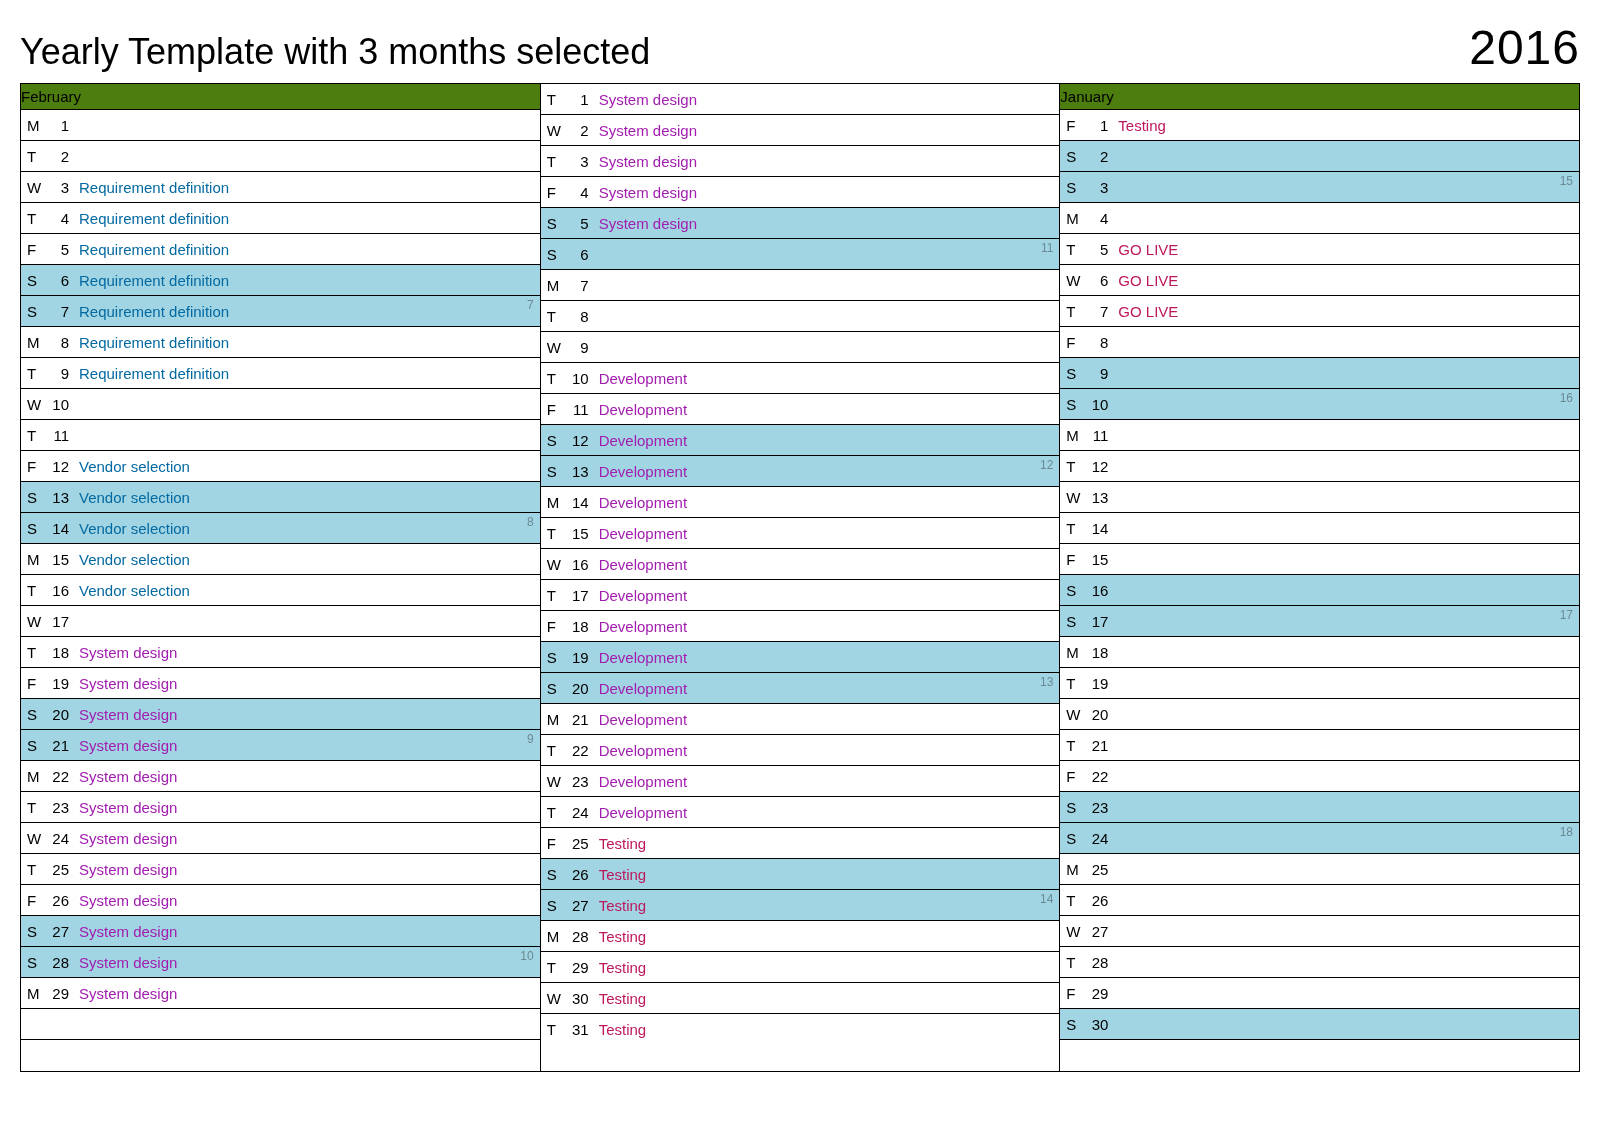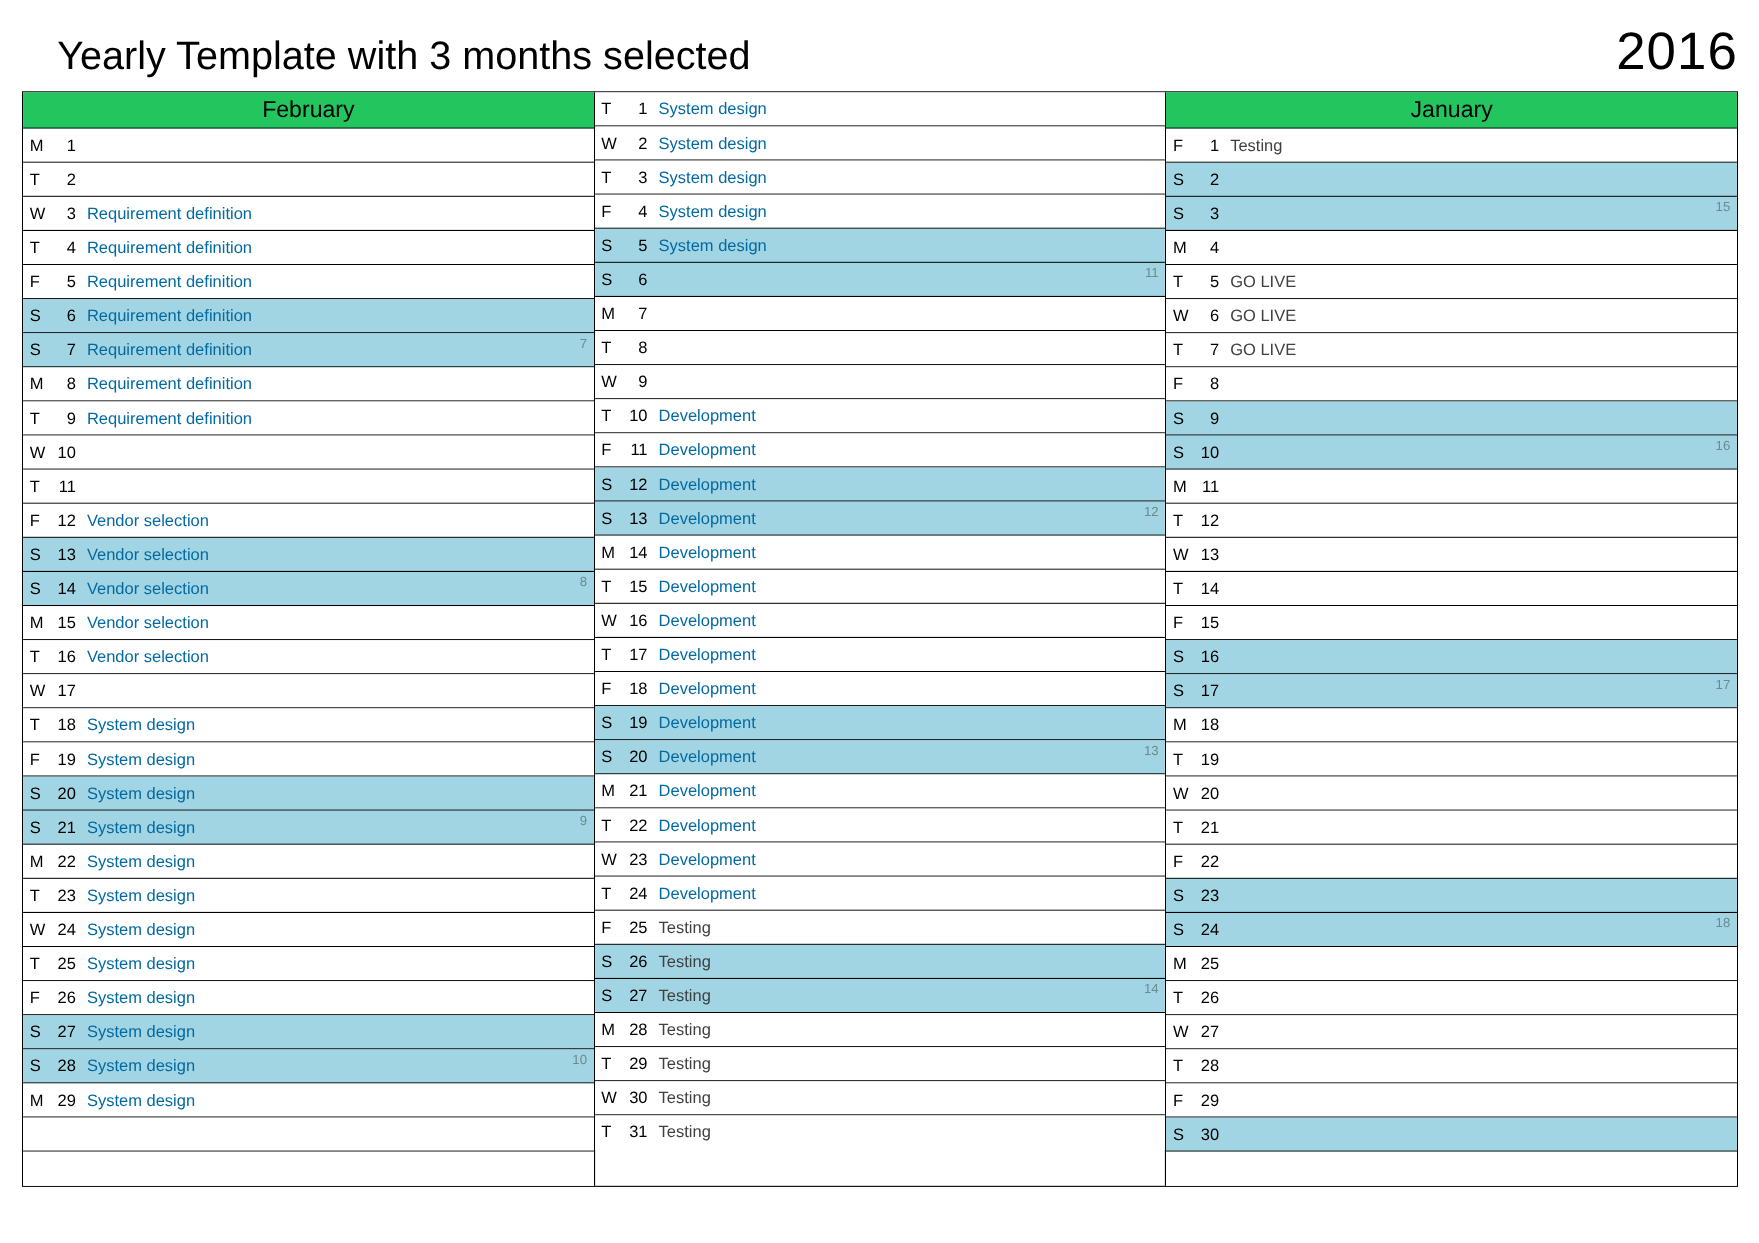--- a/index.html
+++ b/index.html
@@ -15,40 +15,38 @@
   }
   .header {
     display: flex;
     justify-content: space-between;
     align-items: baseline;
     margin-bottom: 8px;
   }
   .title {
     font-size: 36px;
     font-weight: normal;
-    margin-left: 32px;
   }
   .year {
     font-size: 48px;
     font-weight: normal;
     letter-spacing: 1px;
   }
   .grid {
     display: flex;
     border: 1px solid #000;
   }
   .col {
     flex: 1;
     border-right: 1px solid #000;
   }
   .col:last-child { border-right: none; }
   .month-header {
-    background: #22c55e;
-    text-align: center;
-    font-size: 21px;
+    background: #4d7c0f;
+    font-size: 15px;
     padding: 4px 0;
     border-bottom: 1px solid #000;
   }
   .row {
     display: flex;
     align-items: center;
     height: 31px;
     border-bottom: 1px solid #000;
     font-size: 15px;
     position: relative;
@@ -69,22 +67,22 @@
     padding-left: 6px;
   }
   .row .wk {
     position: absolute;
     right: 6px;
     top: 2px;
     font-size: 12px;
     color: #6b8a93;
   }
   .c-red  { color: #0369a1; }
-  .c-blue { color: #0369a1; }
-  .c-black{ color: #404040; }
+  .c-blue { color: #a21caf; }
+  .c-black{ color: #be185d; }
   .col .row:last-child { border-bottom: none; }
 </style>
 </head>
 <body>
 
 <div class="container">
   <div class="header">
     <div class="title">Yearly Template with 3 months selected</div>
     <div class="year">2016</div>
   </div>

